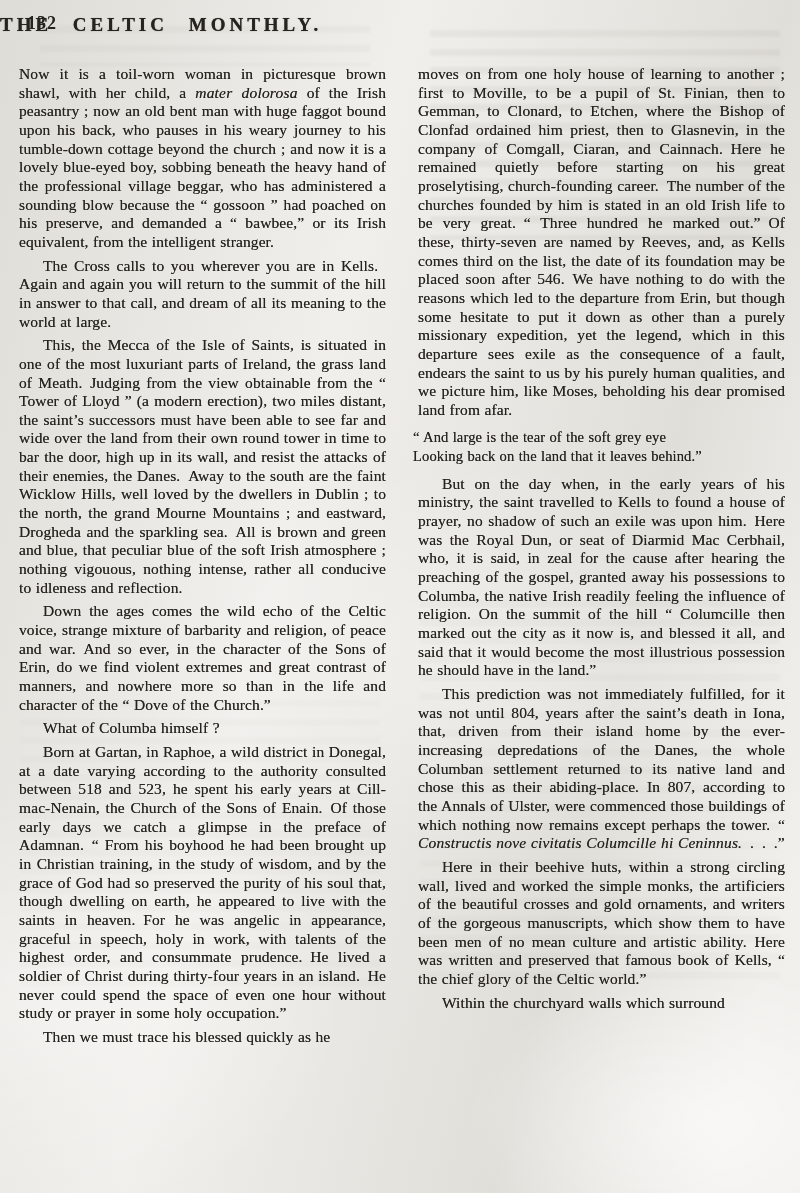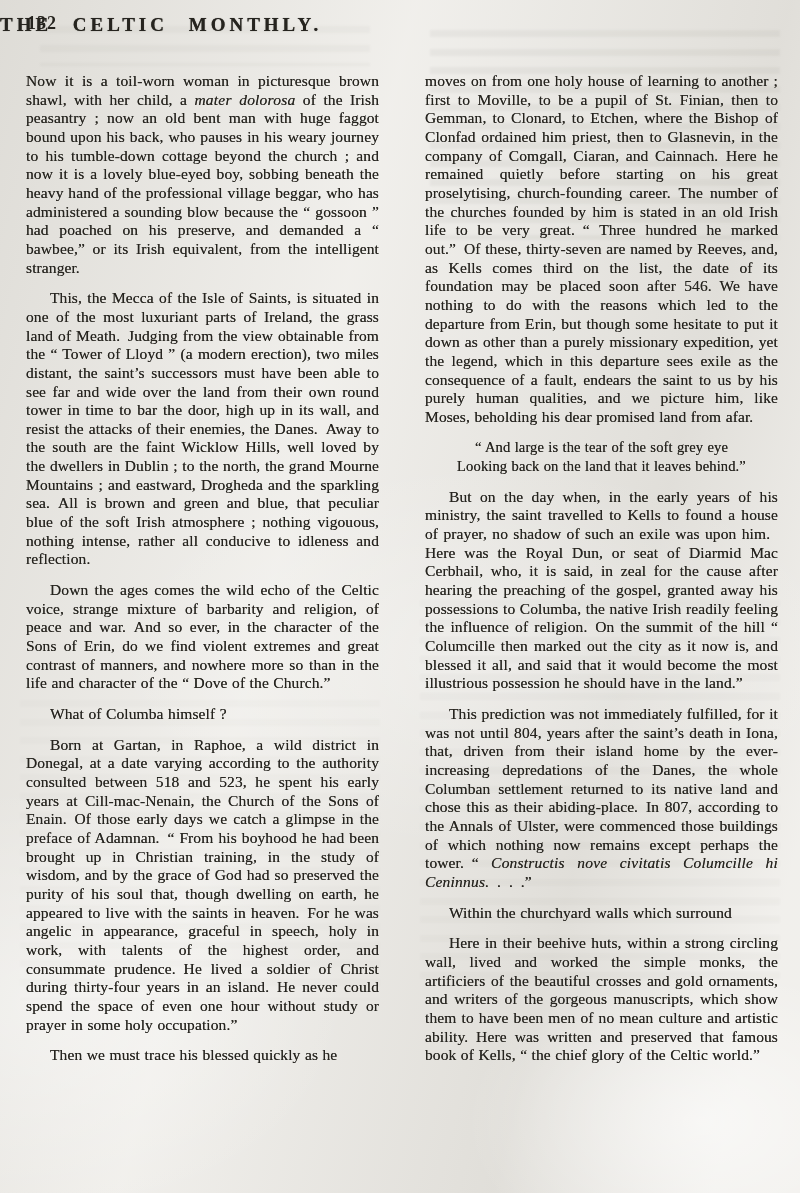--- a/index.html
+++ b/index.html
@@ -57,25 +57,25 @@
   }
   .column{
     width:377px;
     font-size:15.5px;
     line-height:18.65px;
     text-align:justify;
     letter-spacing:.1px;
     word-spacing:.5px;
     text-shadow:0 0 .55px rgba(38,36,31,.75);
   }
-  .column p{margin:12px;text-indent:1.55em;}
+  .column p{margin:5px;text-indent:1.55em;}
   .column p.flush{text-indent:0;}
   .column p.verse{
     text-indent:0;
-    text-align:center;
+    text-align:left;
     font-size:14.6px;
     margin:9px 0 9px 0;
   }
   .column i{letter-spacing:.2px;}
 </style>
 </head>
 <body>
 
 <div class="page">
   <div class="ghost g1"></div>
@@ -84,28 +84,29 @@
   <div class="ghost g4"></div>
 
   <div class="header">
     <div class="page-number">132</div>
     <div class="journal-title">THE CELTIC MONTHLY.</div>
   </div>
 
   <div class="columns">
     <div class="column">
         <p class="flush"><span>Now it is a toil-worn woman in picturesque brown shawl, with her child, a </span><i>mater dolorosa</i><span> of the Irish peasantry ; now an old bent man with huge faggot bound upon his back, who pauses in his weary journey to his tumble-down cottage beyond the church ; and now it is a lovely blue-eyed boy, sobbing beneath the heavy hand of the professional village beggar, who has administered a sounding blow because the “ gossoon ” had poached on his preserve, and demanded a “ bawbee,” or its Irish equivalent, from the intelligent stranger.</span></p>
+        <p><span>The Cross calls to you wherever you are in Kells. Again and again you will return to the summit of the hill in answer to that call, and dream of all its meaning to the world at large.</span></p>
         <p><span>This, the Mecca of the Isle of Saints, is situated in one of the most luxuriant parts of Ireland, the grass land of Meath. Judging from the view obtainable from the “ Tower of Lloyd ” (a modern erection), two miles distant, the saint’s successors must have been able to see far and wide over the land from their own round tower in time to bar the door, high up in its wall, and resist the attacks of their enemies, the Danes. Away to the south are the faint Wicklow Hills, well loved by the dwellers in Dublin ; to the north, the grand Mourne Mountains ; and eastward, Drogheda and the sparkling sea. All is brown and green and blue, that peculiar blue of the soft Irish atmosphere ; nothing vigouous, nothing intense, rather all conducive to idleness and reflection.</span></p>
         <p><span>Down the ages comes the wild echo of the Celtic voice, strange mixture of barbarity and religion, of peace and war. And so ever, in the character of the Sons of Erin, do we find violent extremes and great contrast of manners, and nowhere more so than in the life and character of the “ Dove of the Church.”</span></p>
         <p><span>What of Columba himself ?</span></p>
         <p><span>Born at Gartan, in Raphoe, a wild district in Donegal, at a date varying according to the authority consulted between 518 and 523, he spent his early years at Cill-mac-Nenain, the Church of the Sons of Enain. Of those early days we catch a glimpse in the preface of Adamnan. “ From his boyhood he had been brought up in Christian training, in the study of wisdom, and by the grace of God had so preserved the purity of his soul that, though dwelling on earth, he appeared to live with the saints in heaven. For he was angelic in appearance, graceful in speech, holy in work, with talents of the highest order, and consummate prudence. He lived a soldier of Christ during thirty-four years in an island. He never could spend the space of even one hour without study or prayer in some holy occupation.”</span></p>
         <p><span>Then we must trace his blessed quickly as he</span></p>
       </div>
     <div class="column">
         <p class="flush"><span>moves on from one holy house of learning to another ; first to Moville, to be a pupil of St. Finian, then to Gemman, to Clonard, to Etchen, where the Bishop of Clonfad ordained him priest, then to Glasnevin, in the company of Comgall, Ciaran, and Cainnach. Here he remained quietly before starting on his great proselytising, church-founding career. The number of the churches founded by him is stated in an old Irish life to be very great. “ Three hundred he marked out.” Of these, thirty-seven are named by Reeves, and, as Kells comes third on the list, the date of its foundation may be placed soon after 546. We have nothing to do with the reasons which led to the departure from Erin, but though some hesitate to put it down as other than a purely missionary expedition, yet the legend, which in this departure sees exile as the consequence of a fault, endears the saint to us by his purely human qualities, and we picture him, like Moses, beholding his dear promised land from afar.</span></p>
         <p class="verse">“ And large is the tear of the soft grey eye<br>Looking back on the land that it leaves behind.”</p>
         <p><span>But on the day when, in the early years of his ministry, the saint travelled to Kells to found a house of prayer, no shadow of such an exile was upon him. Here was the Royal Dun, or seat of Diarmid Mac Cerbhail, who, it is said, in zeal for the cause after hearing the preaching of the gospel, granted away his possessions to Columba, the native Irish readily feeling the influence of religion. On the summit of the hill “ Columcille then marked out the city as it now is, and blessed it all, and said that it would become the most illustrious possession he should have in the land.”</span></p>
         <p><span>This prediction was not immediately fulfilled, for it was not until 804, years after the saint’s death in Iona, that, driven from their island home by the ever-increasing depredations of the Danes, the whole Columban settlement returned to its native land and chose this as their abiding-place. In 807, according to the Annals of Ulster, were commenced those buildings of which nothing now remains except perhaps the tower. “ </span><i>Constructis nove civitatis Columcille hi Ceninnus.</i><span> . . .”</span></p>
+        <p><span>Here in their beehive huts, within a strong circling wall, lived and worked the simple monks, the artificiers of the beautiful crosses and gold ornaments, and writers of the gorgeous manuscripts, which show them to have been men of no mean culture and artistic ability. Here was written and preserved that famous book of Kells, “ the chief glory of the Celtic world.”</span></p>
         <p><span>Within the churchyard walls which surround</span></p>
-        <p><span>Here in their beehive huts, within a strong circling wall, lived and worked the simple monks, the artificiers of the beautiful crosses and gold ornaments, and writers of the gorgeous manuscripts, which show them to have been men of no mean culture and artistic ability. Here was written and preserved that famous book of Kells, “ the chief glory of the Celtic world.”</span></p>
       </div>
   </div>
 </div>
 
 </body></html>

